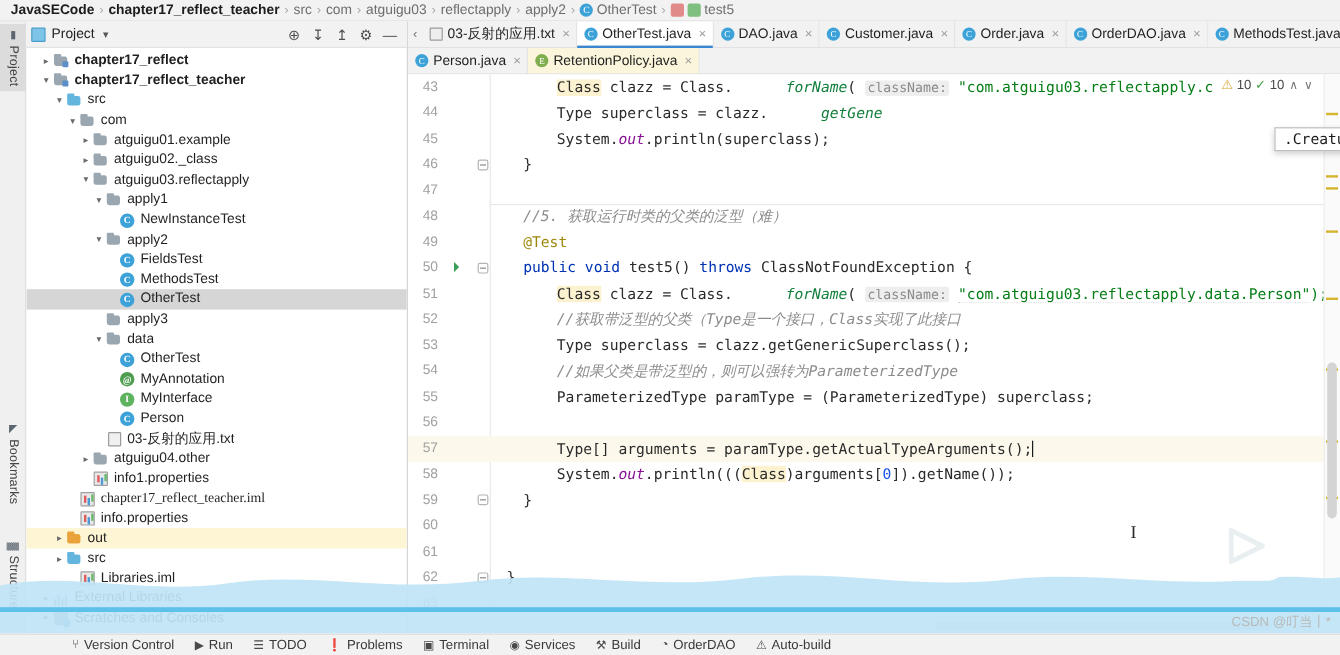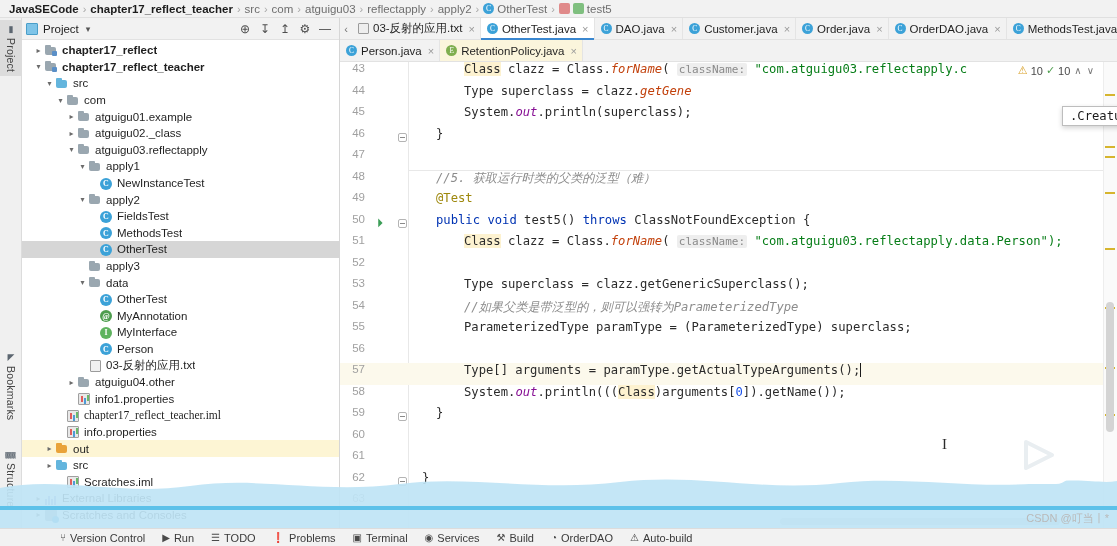--- a/index.html
+++ b/index.html
@@ -112,35 +112,35 @@
   .etab.active { background: #ffffff; }
   .etab.active::after { content:""; position:absolute; left:0; right:0; bottom:-1px; height:2px;
                         background:#3a87d0; }
   .etab.yellow { background: #fbf5dc; }
   .etab .ti { width: 11px; height: 11px; margin-right: 4px; flex:0 0 auto; position: relative; }
   .etab .tx { color: #1f1f1f; }
   .etab .cls { margin-left: 6px; color: #9a9a9a; font-size: 11px; }
 
   #code { position: absolute; left: 0; top: 44px; right: 0; bottom: 0; background: #ffffff;
           overflow: hidden; }
-  .cline { position: relative; height: 21.5px; display: flex; align-items: flex-start;
+  .cline { position: relative; height: 21.5px; display: flex; align-items: center;
            font-family: "DejaVu Sans Mono", monospace; font-size: 12.2px; white-space: pre; }
   .cline.cur { background: #fcf9ec; }
   .lnum { width: 28px; text-align: right; color: #a0a0a0; font-size: 11.5px;
           font-family: "Liberation Sans", sans-serif; flex: 0 0 auto; padding-right: 3px; }
   .gutter { width: 40px; flex: 0 0 auto; position: relative; height: 21.5px; }
   .ctext { flex: 1; position: relative; overflow: hidden; }
   
   .kw { color: #0033b3; }
   .str { color: #067d17; }
   .cmt { color: #8c8c8c; font-style: italic; }
   .an  { color: #9e880d; }
   .num { color: #1750eb; }
   .fld { color: #871094; font-style: italic; }
-  .mth { color: #c2410c; font-style: italic; }
+  .mth { color: #15803d; font-style: italic; margin-left: 44px; }
   .hlw { background: #fdf2d0; }
   .hint { background: #eeeeee; color: #8a8a8a; border-radius: 2px; padding: 0 2px;
           font-size: 11px; font-style: normal; }
   .undl { border-bottom: 1px dotted #a0a0a0; }
   .fold { position:absolute; left: 30px; top: 6px; width: 9px; height: 9px;
           border:1px solid #b4b4b4; border-radius:2px; background:#fff; }
   .fold::after { content:""; position:absolute; left:1px; top:3px; width:5px; height:1px; background:#8a8a8a; }
   .runico { position:absolute; left: 9px; top: 4px; width: 13px; height: 13px; color:#3c9e58;
             font-size: 12px; line-height: 13px; }
   .sepline { position:absolute; left: 68px; right: 0; top: 0; height: 1px; background: #e8e8e8; }
@@ -446,21 +446,21 @@
           <span class="ticon">
             <span class="ic-folder src" style="position: absolute; left: 1px; top: 3px; width: 11px; height: 8px;"></span>
           </span>
           <span class="tlabel">src</span>
         </div>
         <div class="trow" style="padding-left: 33px;">
           <span class="arrow none">·</span>
           <span class="ticon">
             <span class="ic-prop" style="position: absolute; left: 1px; top: 1px;"></span>
           </span>
-          <span class="tlabel">Scratches.iml</span>
+          <span class="tlabel">Libraries.iml</span>
         </div>
         <div class="trow" style="padding-left: 11px;">
           <span class="arrow">▸</span>
           <span class="ticon">
             <span class="ic-lib" style="position: absolute; left: 1px; top: 2px;">
               <i style="left: 0px; height: 6px;"></i>
               <i style="left: 3px; height: 9px;"></i>
               <i style="left: 6px; height: 6px;"></i>
               <i style="left: 9px; height: 9px;"></i>
             </span>
@@ -532,21 +532,21 @@
       <div class="vline"></div>
     <div class="cline"><span class="lnum">43</span><span class="gutter"></span><span class="ctext"><span style="padding-left:56px"></span><span class="hlw">Class</span> clazz = Class.<span class="mth">forName</span>( <span class="hint">className:</span> <span class="str">"com.atguigu03.reflectapply.c</span></span></div>
         <div class="cline"><span class="lnum">44</span><span class="gutter"></span><span class="ctext"><span style="padding-left:56px"></span>Type superclass = clazz.<span class="mth">getGene</span></span></div>
         <div class="cline"><span class="lnum">45</span><span class="gutter"></span><span class="ctext"><span style="padding-left:56px"></span>System.<span class="fld">out</span>.println(superclass);</span></div>
         <div class="cline"><span class="lnum">46</span><span class="gutter"><span class="fold"></span></span><span class="ctext"><span style="padding-left:28px"></span>}</span></div>
         <div class="cline"><span class="lnum">47</span><span class="gutter"></span><span class="ctext"></span></div>
         <div class="cline"><span class="lnum">48</span><span class="gutter"></span><span class="ctext"><span style="padding-left:28px"></span><span class="cmt">//5. 获取运行时类的父类的泛型（难）</span></span><div class="sepline"></div></div>
         <div class="cline"><span class="lnum">49</span><span class="gutter"></span><span class="ctext"><span style="padding-left:28px"></span><span class="an">@Test</span></span></div>
         <div class="cline"><span class="lnum">50</span><span class="gutter"><span class="runico">⏵</span><span class="fold"></span></span><span class="ctext"><span style="padding-left:28px"></span><span class="kw">public</span> <span class="kw">void</span> test5() <span class="kw">throws</span> ClassNotFoundException {</span></div>
         <div class="cline"><span class="lnum">51</span><span class="gutter"></span><span class="ctext"><span style="padding-left:56px"></span><span class="hlw">Class</span> clazz = Class.<span class="mth">forName</span>( <span class="hint">className:</span> <span class="str undl">"com.atguigu03.reflectapply.data.Person"</span><span class="str">);</span></span></div>
-        <div class="cline"><span class="lnum">52</span><span class="gutter"></span></div>
+        <div class="cline"><span class="lnum">52</span><span class="gutter"></span><span class="ctext"><span style="padding-left:56px"></span><span class="cmt">//获取带泛型的父类（Type是一个接口，Class实现了此接口</span></span></div>
         <div class="cline"><span class="lnum">53</span><span class="gutter"></span><span class="ctext"><span style="padding-left:56px"></span>Type superclass = clazz.getGenericSuperclass();</span></div>
         <div class="cline"><span class="lnum">54</span><span class="gutter"></span><span class="ctext"><span style="padding-left:56px"></span><span class="cmt">//如果父类是带泛型的，则可以强转为ParameterizedType</span></span></div>
         <div class="cline"><span class="lnum">55</span><span class="gutter"></span><span class="ctext"><span style="padding-left:56px"></span>ParameterizedType paramType = (ParameterizedType) superclass;</span></div>
         <div class="cline"><span class="lnum">56</span><span class="gutter"></span></div>
         <div class="cline cur"><span class="lnum">57</span><span class="gutter"></span><span class="ctext"><span style="padding-left:56px"></span>Type[] arguments = paramType.getActualTypeArguments();<span class="caret"></span></span></div>
         <div class="cline"><span class="lnum">58</span><span class="gutter"></span><span class="ctext"><span style="padding-left:56px"></span>System.<span class="fld">out</span>.println(((<span class="hlw">Class</span>)arguments[<span class="num">0</span>]).getName());</span></div>
         <div class="cline"><span class="lnum">59</span><span class="gutter"><span class="fold"></span></span><span class="ctext"><span style="padding-left:28px"></span>}</span></div>
         <div class="cline"><span class="lnum">60</span><span class="gutter"></span><span class="ctext"></span></div>
         <div class="cline"><span class="lnum">61</span><span class="gutter"></span><span class="ctext"></span></div>
         <div class="cline"><span class="lnum">62</span><span class="gutter"><span class="fold"></span></span><span class="ctext"><span style="padding-left:14px"></span>}</span></div>

